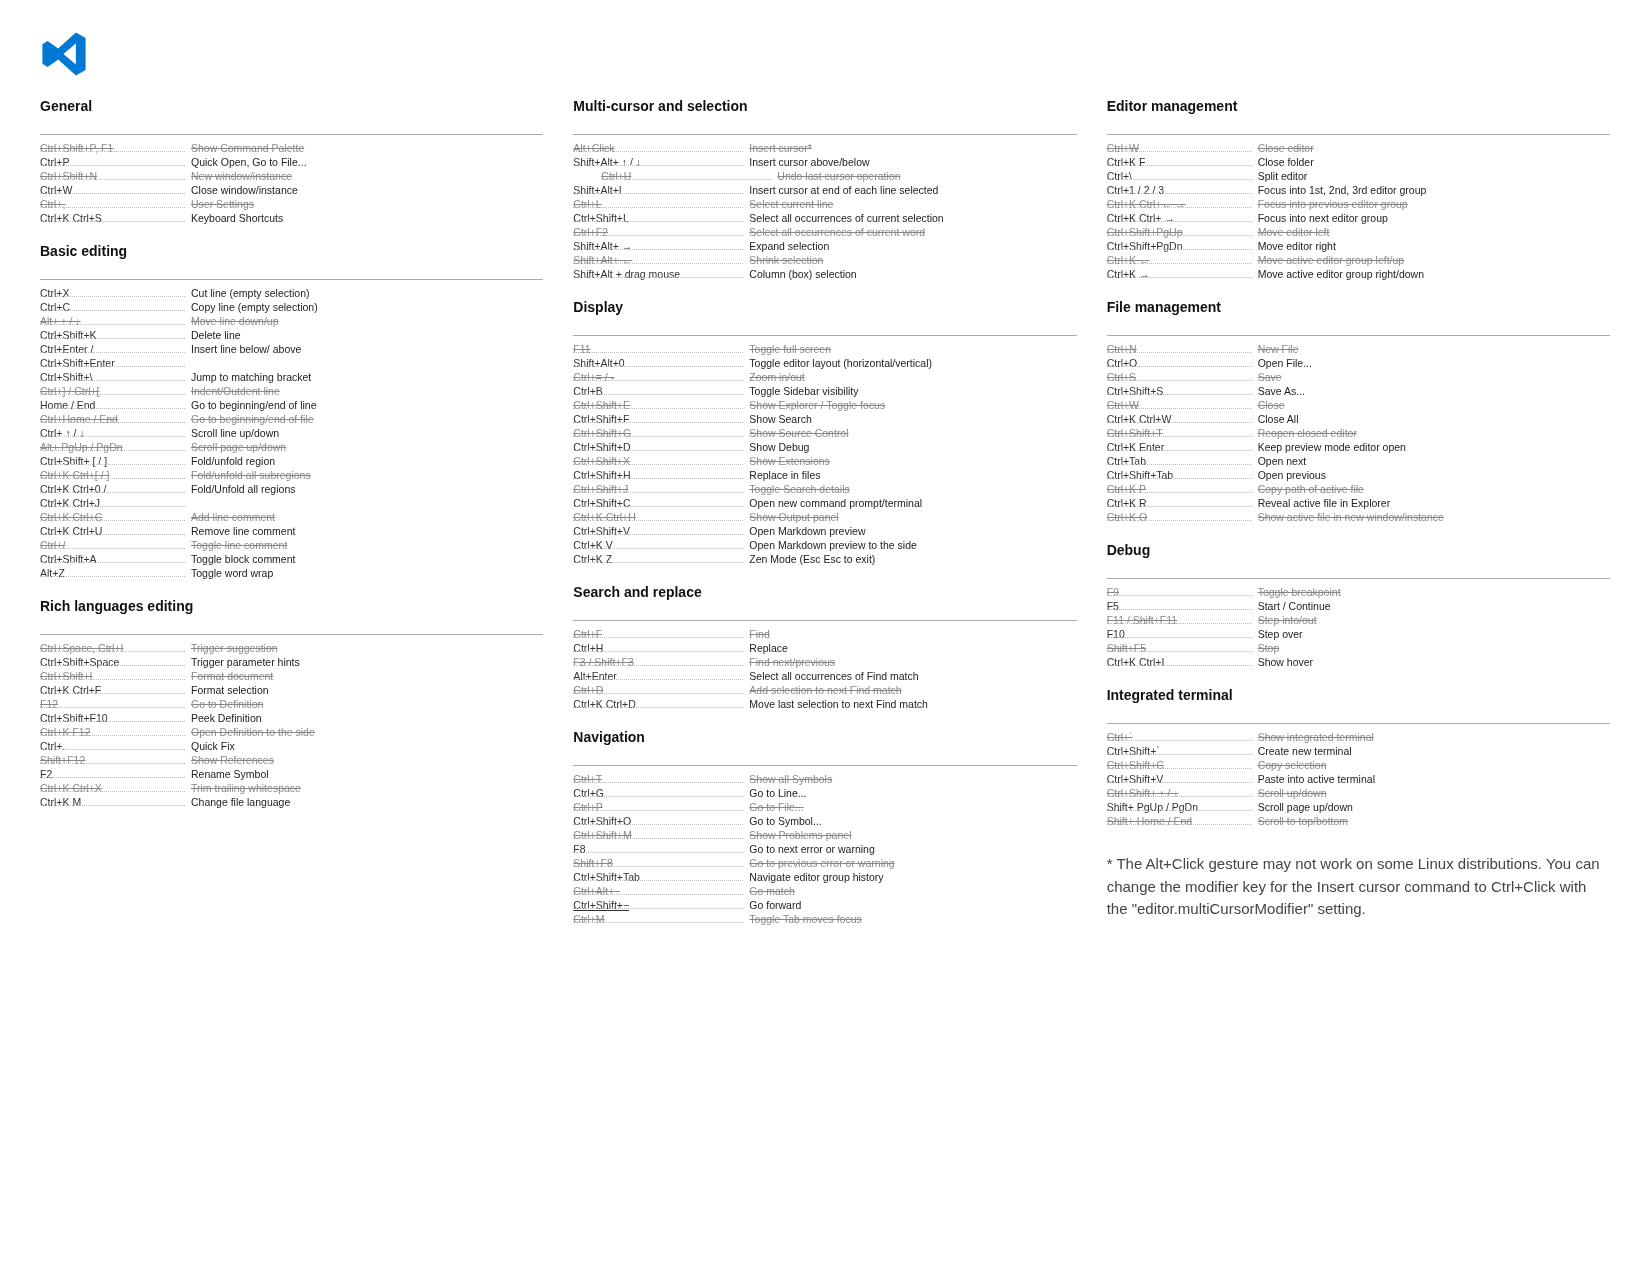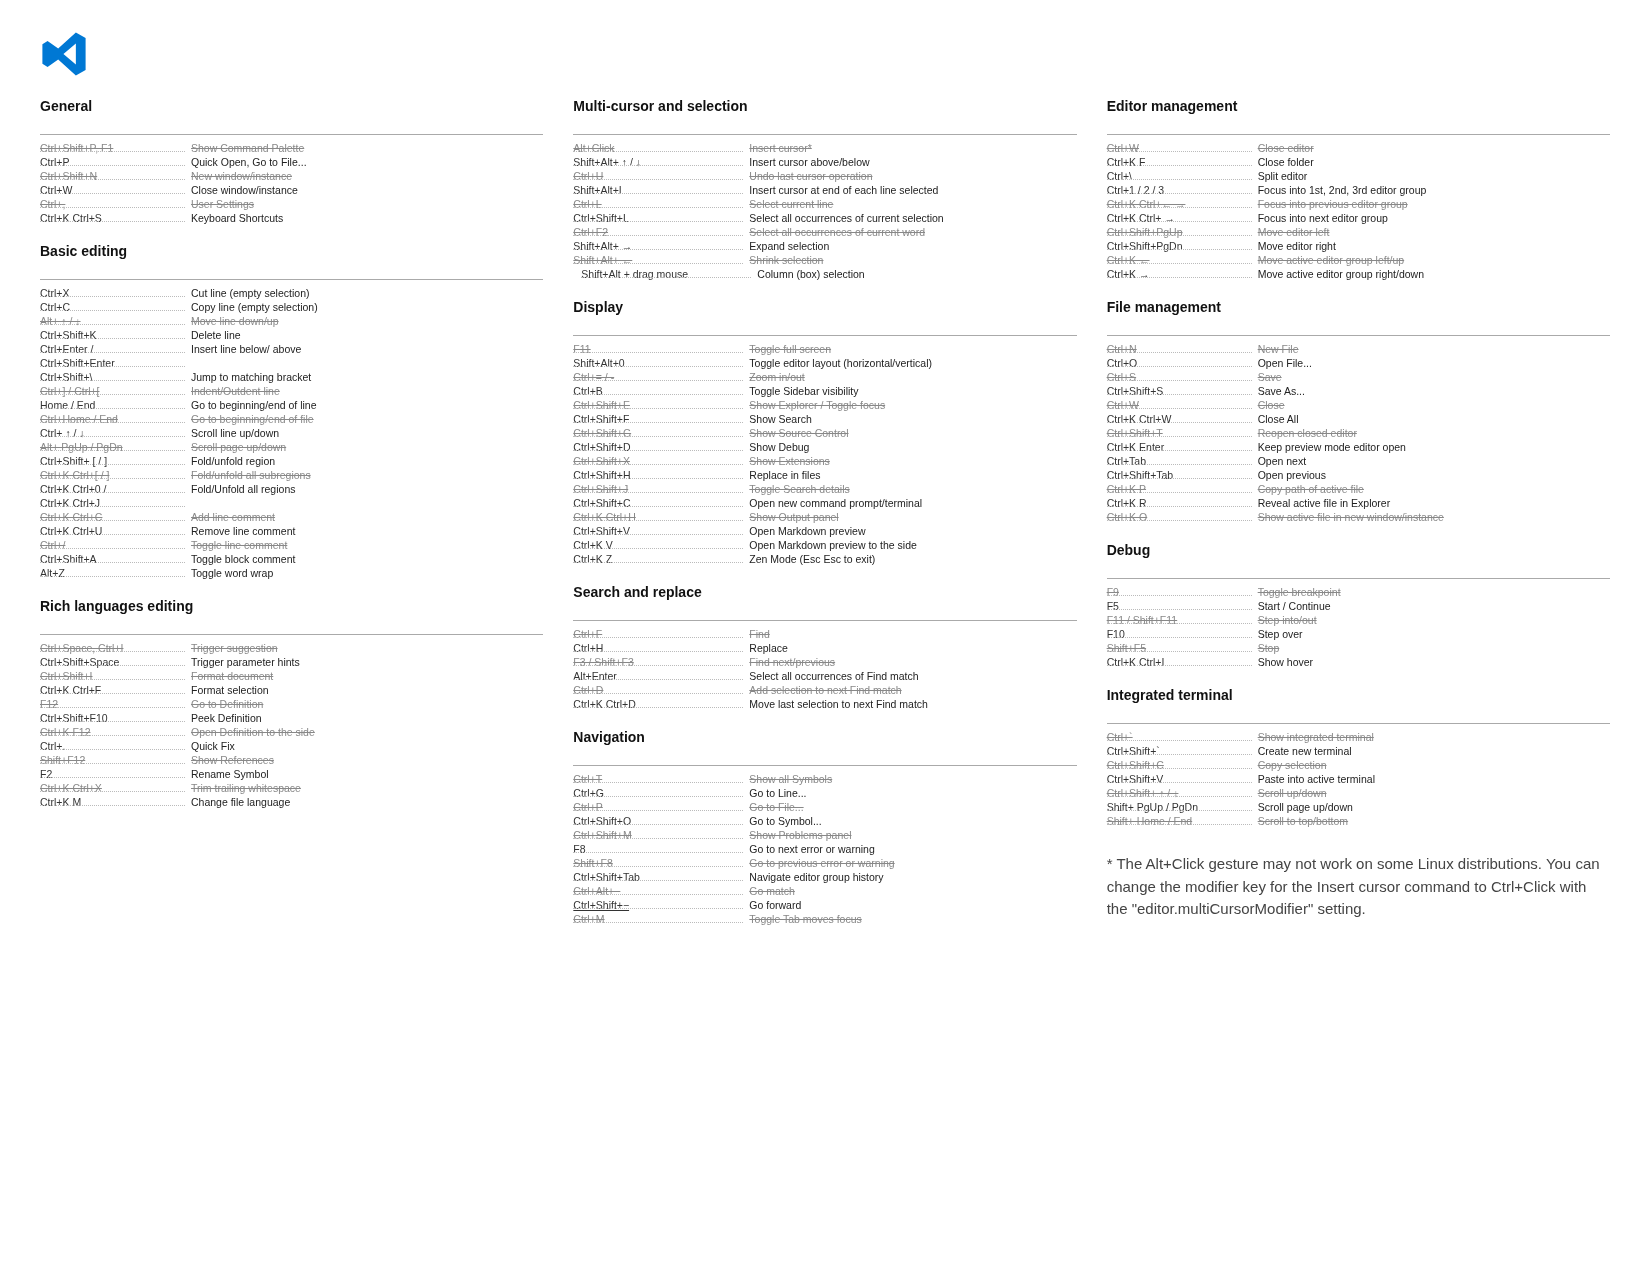--- a/index.html
+++ b/index.html
@@ -279,21 +279,21 @@
         <div class="section-title">Multi-cursor and selection</div>
         <div class="shortcut-row strikethrough">
           <span class="key wide-key" style="min-width: 170px; max-width: 170px;">Alt+Click</span>
           <span class="desc">Insert cursor*</span>
         </div>
         <div class="shortcut-row">
           <span class="key wide-key" style="min-width: 170px; max-width: 170px;">Shift+Alt+ ↑ / ↓</span>
           <span class="desc">Insert cursor above/below</span>
         </div>
         <div class="shortcut-row strikethrough">
-          <span class="key wide-key" style="min-width: 170px; max-width: 170px;">Ctrl+U</span>
+          <span class="key wide-key" style="min-width: 170px; max-width: 170px; margin-left: 28px;">Ctrl+U</span>
           <span class="desc">Undo last cursor operation</span>
         </div>
         <div class="shortcut-row">
           <span class="key wide-key" style="min-width: 170px; max-width: 170px;">Shift+Alt+I</span>
           <span class="desc">Insert cursor at end of each line selected</span>
         </div>
         <div class="shortcut-row strikethrough">
           <span class="key wide-key" style="min-width: 170px; max-width: 170px;">Ctrl+L</span>
           <span class="desc">Select current line</span>
         </div>
@@ -307,21 +307,21 @@
         </div>
         <div class="shortcut-row">
           <span class="key wide-key" style="min-width: 170px; max-width: 170px;">Shift+Alt+ →</span>
           <span class="desc">Expand selection</span>
         </div>
         <div class="shortcut-row strikethrough">
           <span class="key wide-key" style="min-width: 170px; max-width: 170px;">Shift+Alt+ ←</span>
           <span class="desc">Shrink selection</span>
         </div>
         <div class="shortcut-row">
-          <span class="key wide-key" style="min-width: 170px; max-width: 170px; margin-left: 8px;">Shift+Alt + drag mouse</span>
+          <span class="key wide-key" style="min-width: 170px; max-width: 170px;">Shift+Alt + drag mouse</span>
           <span class="desc">Column (box) selection</span>
         </div>
       </div>
       <div class="section">
         <div class="section-title">Display</div>
         <div class="shortcut-row strikethrough">
           <span class="key wide-key" style="min-width: 170px; max-width: 170px;">F11</span>
           <span class="desc">Toggle full screen</span>
         </div>
         <div class="shortcut-row">

